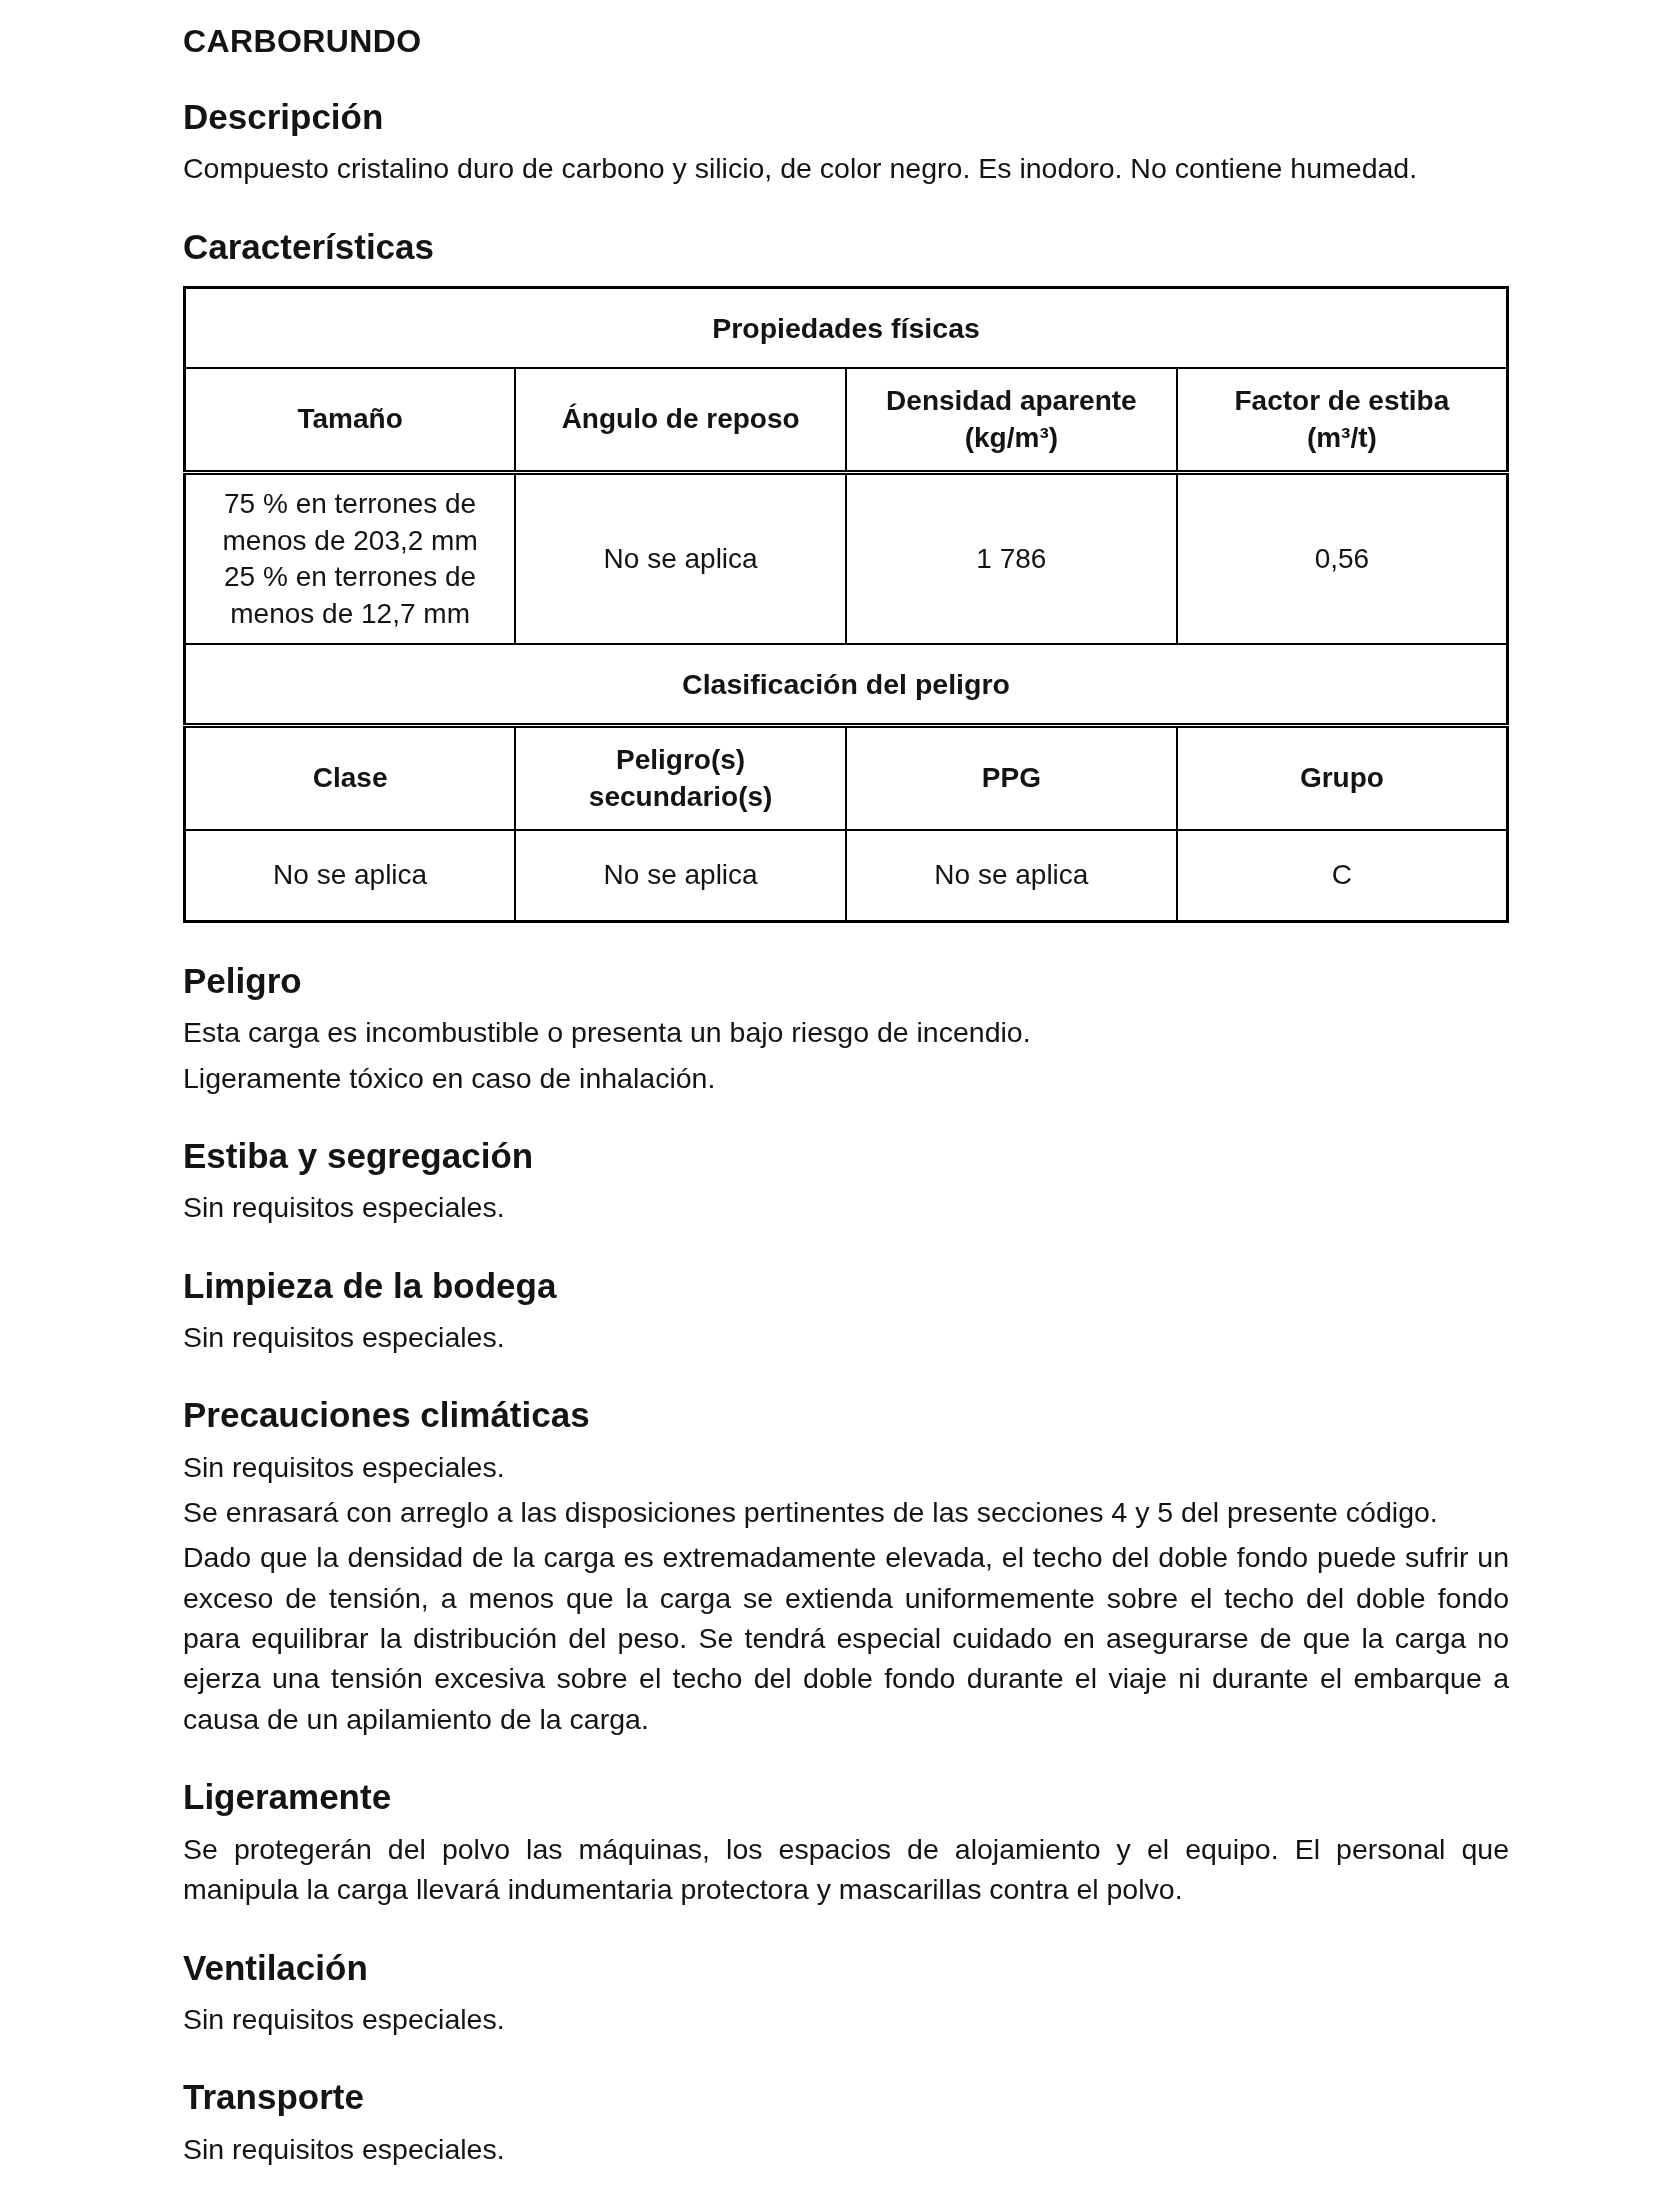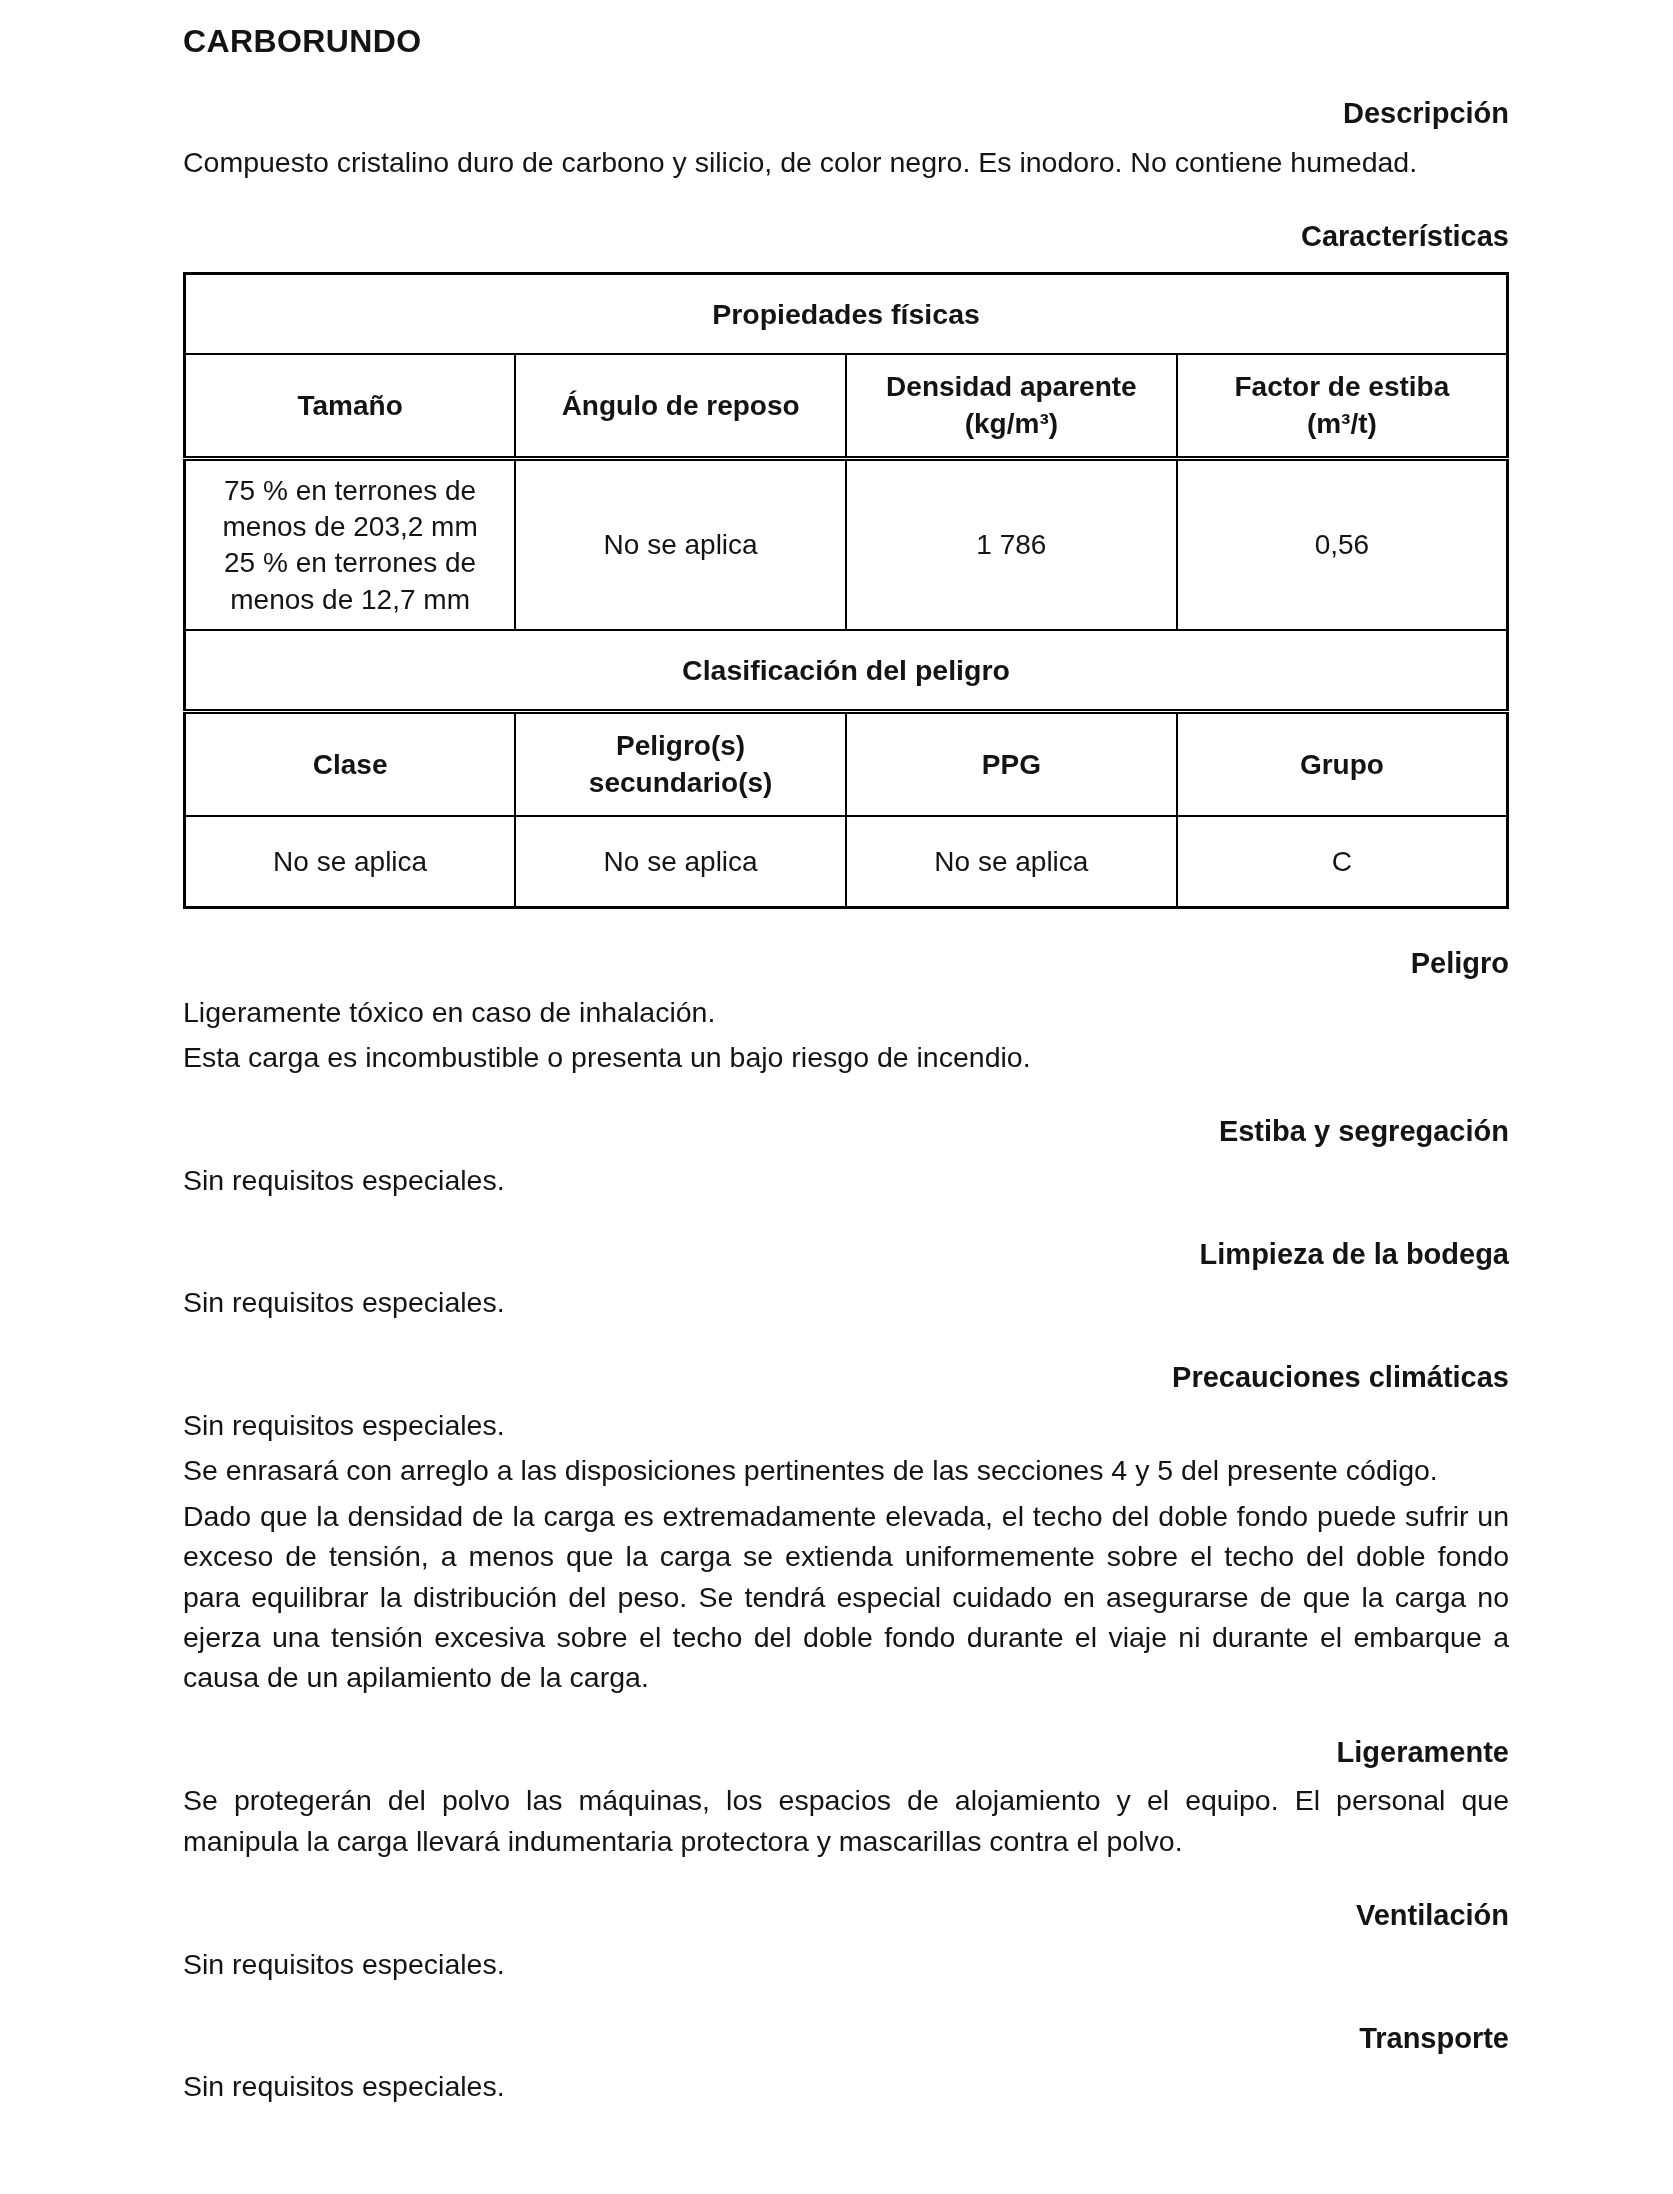--- a/index.html
+++ b/index.html
@@ -22,25 +22,24 @@
     width: 1326px;
   }
   h1 {
     font-size: 32px;
     line-height: 1.1;
     margin: 0;
     font-weight: 700;
     letter-spacing: 0.4px;
   }
   h2 {
-    font-size: 29px;
+    font-size: 35px;
     line-height: 1.15;
     margin: 38px 0 11px 0;
     font-weight: 700;
-    text-align: right;
   }
   p {
     font-size: 28.5px;
     line-height: 1.42;
     margin: 0 0 4.7px 0;
     text-align: justify;
   }
   table.props {
     width: 100%;
     border-collapse: collapse;
@@ -136,22 +135,22 @@
           <td>No se aplica</td>
           <td>No se aplica</td>
           <td>C</td>
         </tr>
       </tbody>
     </table>
   </section>
 
   <section>
     <h2>Peligro</h2>
+    <p>Esta carga es incombustible o presenta un bajo riesgo de incendio.</p>
     <p>Ligeramente tóxico en caso de inhalación.</p>
-    <p>Esta carga es incombustible o presenta un bajo riesgo de incendio.</p>
   </section>
 
   <section>
     <h2>Estiba y segregación</h2>
     <p>Sin requisitos especiales.</p>
   </section>
 
   <section>
     <h2>Limpieza de la bodega</h2>
     <p>Sin requisitos especiales.</p>

